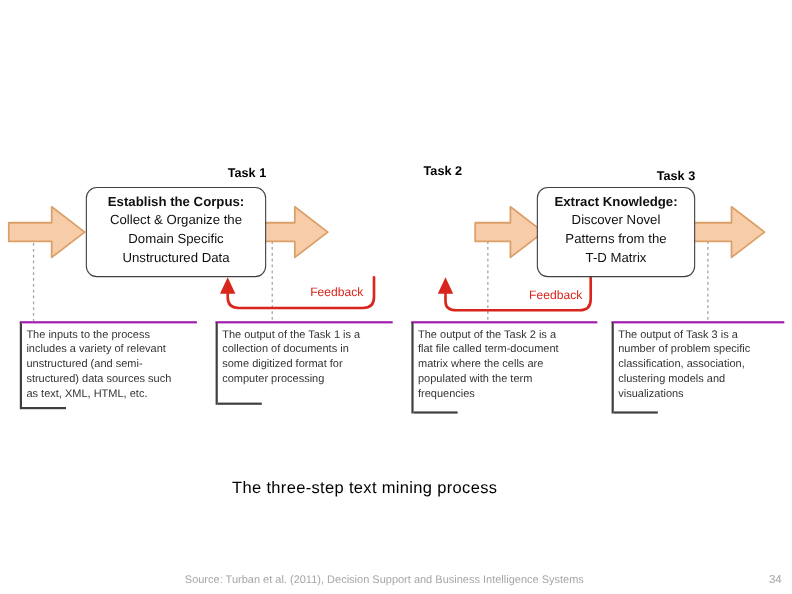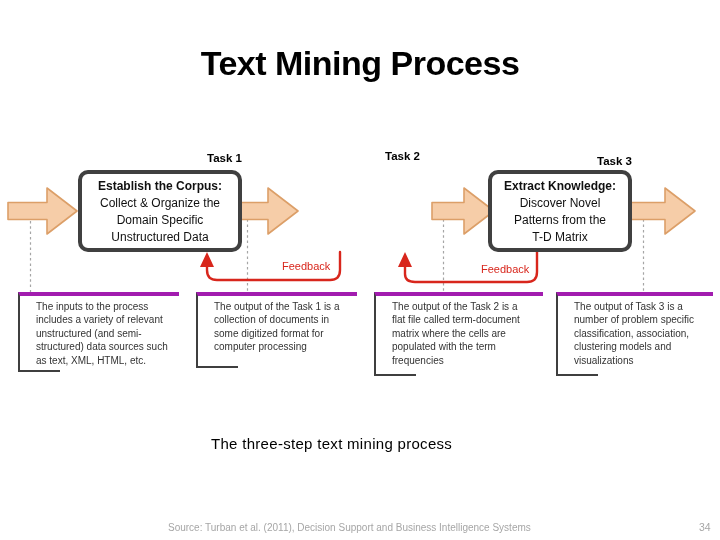--- a/index.html
+++ b/index.html
@@ -2,27 +2,27 @@
 <html><head>
 <meta charset="utf-8">
 <style>
   html,body{margin:0;padding:0;background:#fff;}
   #slide{position:relative;width:720px;height:540px;background:#ffffff;overflow:hidden;
          font-family:"Liberation Sans","DejaVu Sans",sans-serif;}
   .abs{position:absolute;}
   .slide-title{left:0;right:0;top:44px;text-align:center;font-size:34px;font-weight:bold;
                color:#000;letter-spacing:-0.5px;}
   .task-label{font-weight:bold;font-size:11.5px;color:#000;white-space:nowrap;text-align:right;}
-  .task-box{box-sizing:border-box;border:4px solid #404040;border-radius:10px;background:#fff;
+  .task-box{box-sizing:border-box;border:1px solid #404040;border-radius:10px;background:#fff;
             text-align:center;font-size:12px;line-height:17px;color:#101010;padding-top:4px;}
   .task-box .box-title{font-weight:bold;white-space:pre-line;}
   .task-box .box-body{white-space:pre-line;}
   .feedback-label{color:#D8261C;font-size:11px;white-space:nowrap;}
-  .callout{box-sizing:border-box;border-left:2px solid #3F3F3F;border-top:4px solid #a21caf;
-           font-size:10px;line-height:13.4px;color:#333;padding:4px 0 0 16px;white-space:pre-line;}
+  .callout{box-sizing:border-box;border-left:2px solid #3F3F3F;border-top:2px solid #a21caf;
+           font-size:10px;line-height:13.4px;color:#333;padding:4px 0 0 4px;white-space:pre-line;}
   .callout::after{content:"";position:absolute;left:0;bottom:0;width:40px;height:2px;background:#3F3F3F;}
   .caption{font-size:15px;letter-spacing:0.3px;color:#000;white-space:nowrap;margin-top:27px;}
   .footer-source{font-size:10px;color:#A6A6A6;white-space:nowrap;}
   .page-number{font-size:10.5px;color:#A6A6A6;}
   svg{display:block;}
 </style>
 </head>
 <body>
 
 <div id="slide">
@@ -46,21 +46,20 @@
     <g stroke="#D8261C" stroke-width="2.4" fill="none" stroke-linecap="round">
       <path d="M340,252 L340,270 Q340,280 330,280 L217,280 Q207,280 207,270 L207,264"></path>
       <path d="M537,252 L537,272 Q537,282 527,282 L415,282 Q405,282 405,274 L405,266"></path>
     </g>
     <g fill="#D8261C">
       <polygon points="207,252 200,267 214,267"></polygon>
       <polygon points="405,252 398,267 412,267"></polygon>
     </g>
   </svg>
 
-  <div class="abs slide-title">Text Mining Process</div>
 
   <div class="abs task-label" style="right:478px;top:152px;">Task 1</div>
   <div class="abs task-label" style="right:300px;top:150px;">Task 2</div>
   <div class="abs task-label" style="right:88px;top:155px;">Task 3</div>
 
   <div class="abs task-box" style="left:78px;top:170px;width:164px;height:82px;">
     <div class="box-title">Establish the Corpus:</div>
     <div class="box-body">Collect &amp; Organize the
 Domain Specific
 Unstructured Data</div>

